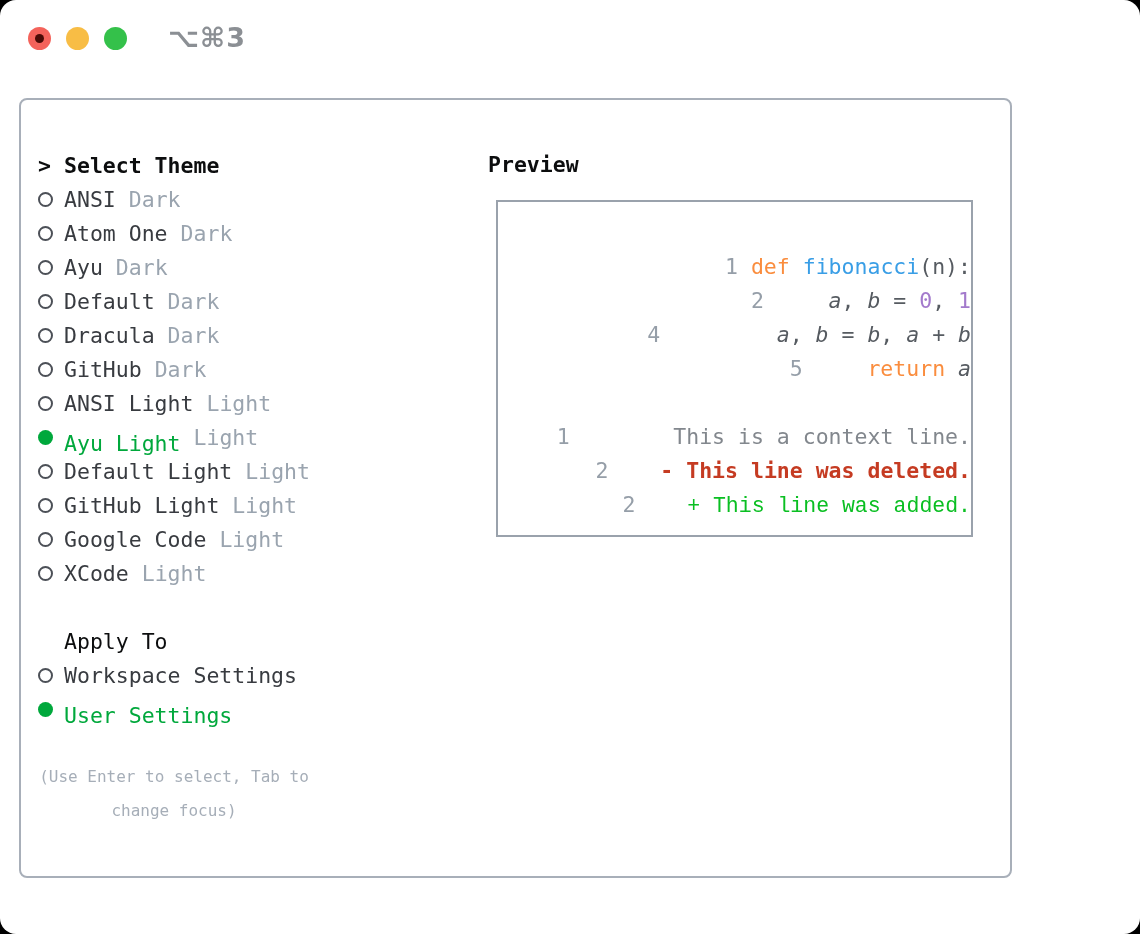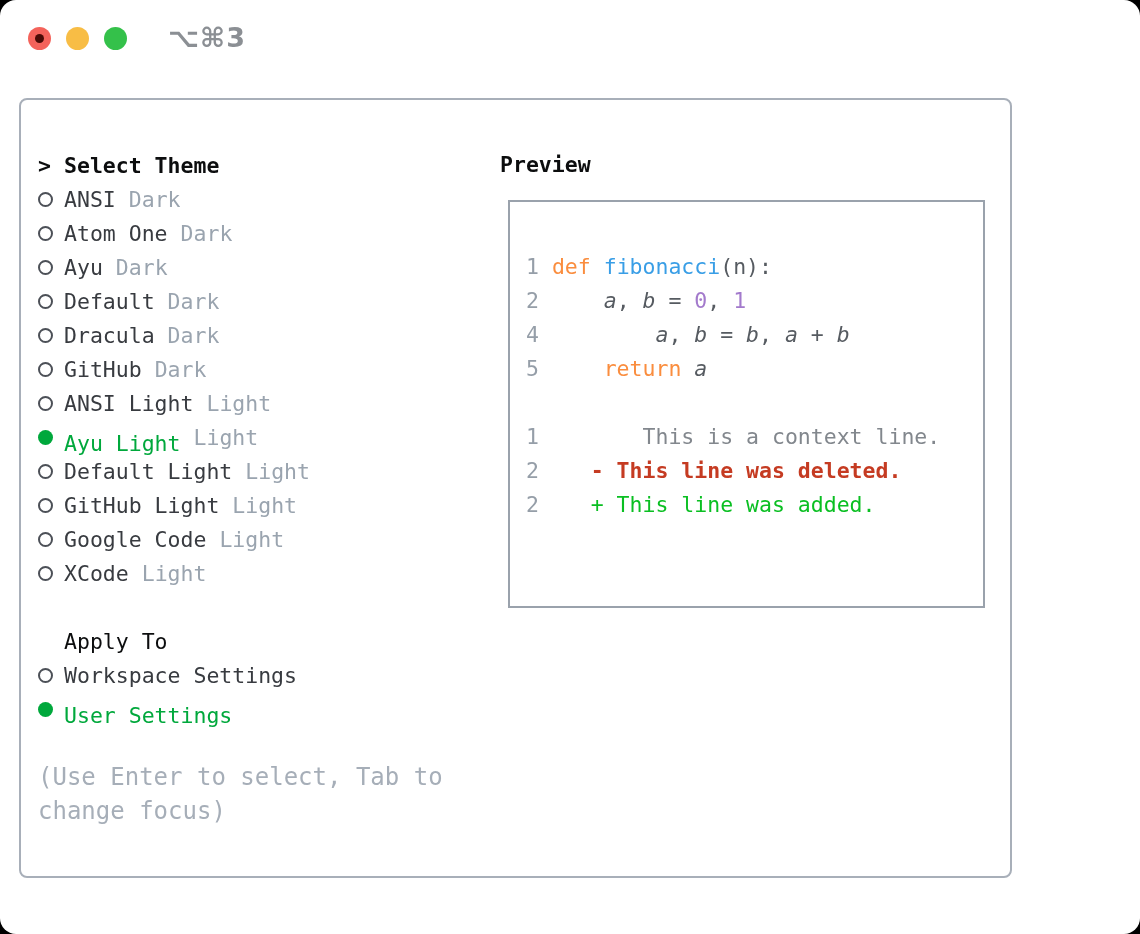--- a/index.html
+++ b/index.html
@@ -39,40 +39,40 @@
     border:2px solid var(--radio-outline);box-sizing:border-box;background:transparent;
   }
   .circle.sel{border:none;background:var(--accent-green);}
   .prompt{font-weight:bold;color:var(--title-black);font-size:21.5px;}
   .heading{font-weight:bold;color:var(--title-black);}
   .name{color:var(--item-text);}
   .name.sel{color:var(--accent-green);margin-top:12px;}
   .variant{color:var(--muted-gray);margin-left:13px;text-align:center;}
   .subheading{color:var(--title-black);padding-left:26px;}
   .blank-row{height:34px;}
-  .hint{color:var(--hint-gray);font-size:24px;line-height:34px;white-space:pre;}
+  .hint{color:var(--hint-gray);font-size:16px;line-height:34px;white-space:pre;text-align:center;}
   
-  .preview-col{position:absolute;left:479px;top:48px;}
+  .preview-col{position:absolute;left:467px;top:48px;}
   .preview-title{height:34px;font-weight:bold;color:var(--title-black);font-size:21.5px;line-height:34px;}
   .preview-box{
-    margin-left:8px;margin-top:18px;width:477px;height:408px;box-sizing:border-box;
+    margin-left:8px;margin-top:18px;width:477px;height:337px;box-sizing:border-box;
     border:2px solid var(--preview-border);background:#fff;
-    padding:48px 0 0 16px;overflow:hidden;
+    padding:48px 0 0 16px;overflow:hidden;text-align:right;
   }
   .cline{height:34px;font-size:21.5px;line-height:34px;white-space:pre;}
   .ln{color:var(--line-number);}
   .kw{color:var(--keyword-orange);}
   .fn{color:var(--function-blue);}
   .nu{color:var(--number-purple);}
   .bi{color:var(--builtin-coral);}
   .pl{color:var(--code-text);}
   .it{color:var(--code-text);font-style:italic;}
   .ctx{color:var(--context-gray);}
   .del{color:var(--deleted-red);font-weight:bold;}
-  .add{color:var(--added-green);}
+  .add{color:var(--added-green);font-family:Liberation Mono, monospace;}
 </style>
 </head>
 <body style="--accent-green: #00a83c; --added-green: #0abf22; --deleted-red: #c53b22; --keyword-orange: #fa8d3e; --function-blue: #399ee6; --number-purple: #a37acc; --builtin-coral: #f0716f; --code-text: #565b61; --line-number: #959ea8; --context-gray: #82878d; --muted-gray: #9aa4af; --hint-gray: #a6aeb8; --item-text: #383b40; --title-black: #0c0d0e; --panel-border: #a8afb9; --preview-border: #9aa2ac; --radio-outline: #4c5057; --titlebar-text: #8b8f94; --light-red: #f4635b; --light-yellow: #f8bd45; --light-green: #34c14a; --record-dot: #4a0b06;">
 
 <div class="window">
 
   <div class="titlebar">
     <span class="light light-red">
         <span class="dot"></span>
       </span>

